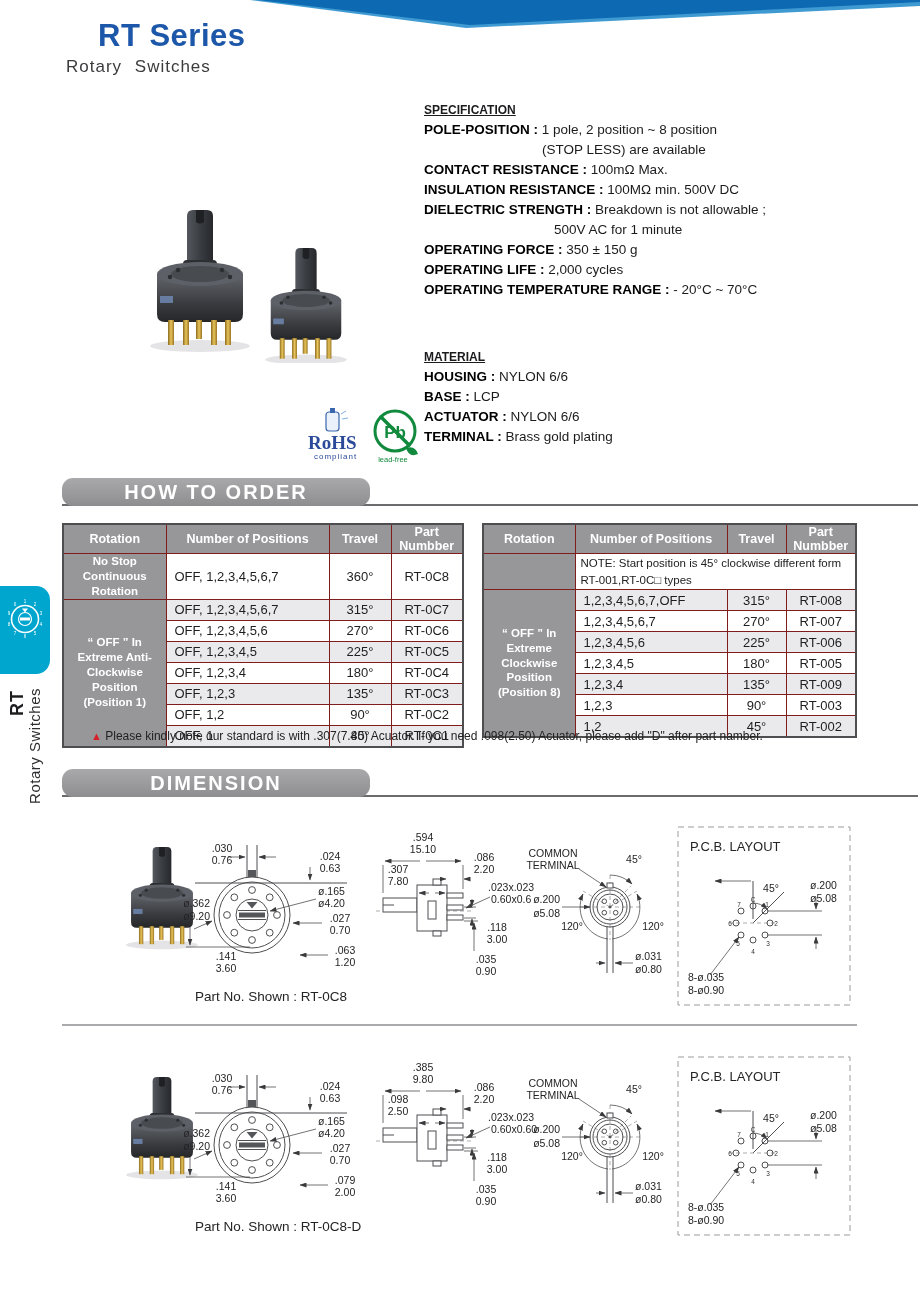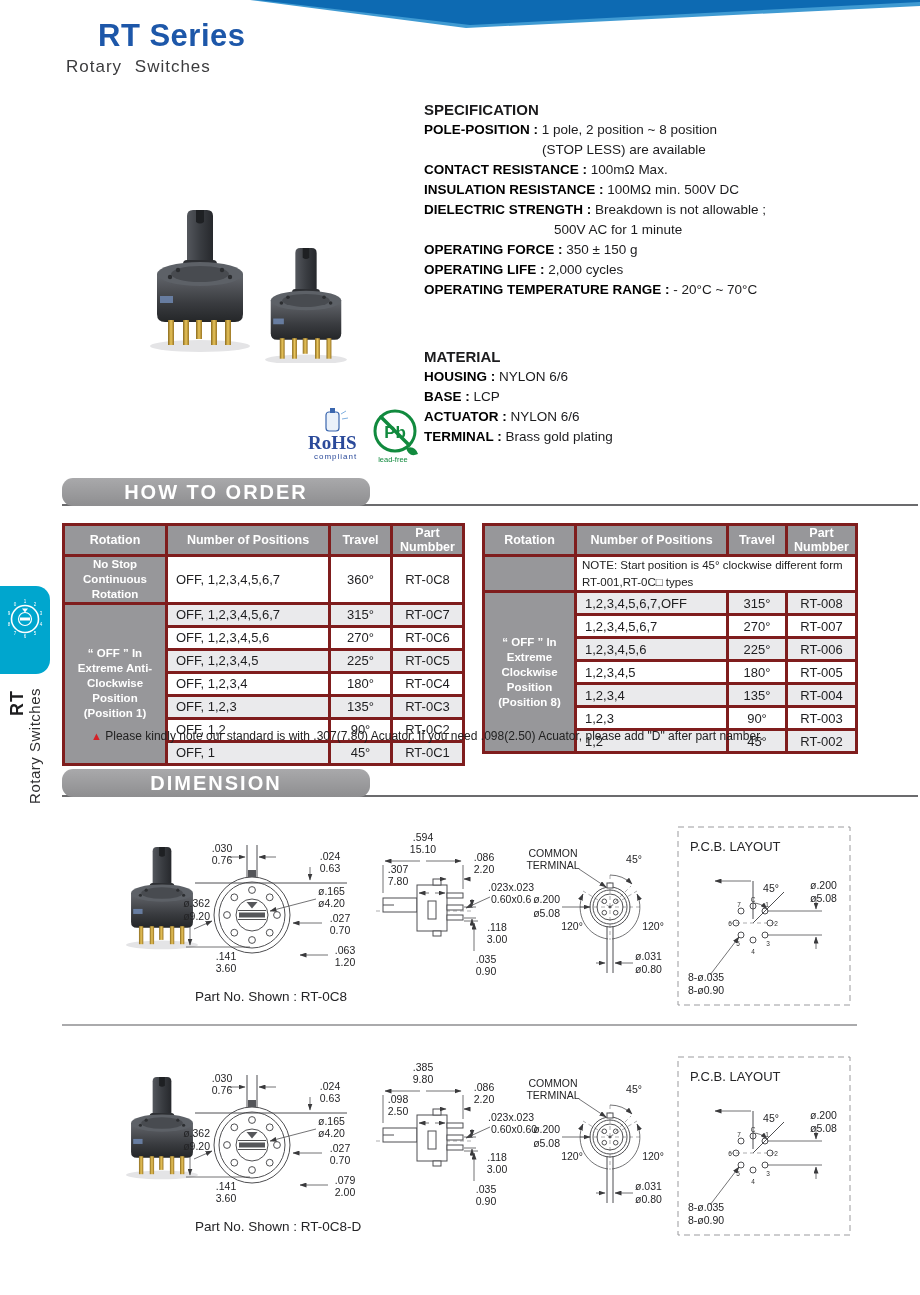--- a/index.html
+++ b/index.html
@@ -6,36 +6,36 @@
   body{width:920px;height:1295px;position:relative;background:#fff;overflow:hidden;
        font-family:"Liberation Sans", sans-serif;color:#1c1c1e;}
   .abs{position:absolute;}
 
   
   .title{position:absolute;left:62px;top:18px;font-size:31px;font-weight:bold;color:#1d57a9;letter-spacing:.5px;margin-left:36px;}
   .subtitle{position:absolute;left:66px;top:57px;font-size:17px;color:#3b3b3d;letter-spacing:1px;word-spacing:7px;}
 
   
   .textblock{position:absolute;left:424px;width:492px;font-size:13.5px;line-height:20px;color:#1b1b1d;}
-  .textblock .bt{font-size:15px;font-weight:bold;}
+  .textblock .bt{font-size:12px;font-weight:bold;text-decoration:underline;}
   .textblock b{color:#000000;}
   .cont1{padding-left:118px;}
   .cont2{padding-left:130px;}
 
   
   .banner{position:absolute;left:62px;width:308px;height:28px;border-radius:11px;
           background:linear-gradient(180deg,#a9a9ab,#8e8e90);
           color:#fff;font-weight:bold;font-size:20px;letter-spacing:2px;
           text-align:center;line-height:28px;z-index:2;}
   .banner-line{position:absolute;left:62px;width:856px;height:2px;background:#6b6b6d;z-index:1;}
 
   
   .order-table{position:absolute;border-collapse:collapse;table-layout:fixed;background:#fff;
                font-size:13px;color:#1e1e20;border:2px solid #4e4e50;}
-  .order-table td{border:3px solid #7f1d1d;padding:0 5px;height:20px;overflow:hidden;}
+  .order-table td{border:1px solid #7f1d1d;padding:0 5px;height:20px;overflow:hidden;}
   .order-table .th{background:#97979a;color:#fff;font-weight:bold;font-size:12.5px;text-align:center;height:21px;padding:0 2px;}
   .order-table .rot{background:#97979a;color:#fff;font-weight:bold;font-size:11.5px;text-align:center;line-height:1.3;padding:0 3px;}
   .order-table .pos{text-align:left;padding-left:8px;}
   .order-table .ctr{text-align:center;}
   .order-table tr.alt td.pos, .order-table tr.alt td.ctr{background:#eaeaec;}
   .order-table .note{font-size:11.5px;text-align:left;line-height:1.45;color:#222;}
 
   .footnote{position:absolute;left:63px;top:729px;font-size:12px;color:#222;margin-left:28px;}
   .footnote .tri{color:#d42127;font-size:11px;}
 
@@ -258,21 +258,21 @@
     <td class="ctr">RT-006</td>
   </tr>
   <tr>
     <td class="pos">1,2,3,4,5</td>
     <td class="ctr">180°</td>
     <td class="ctr">RT-005</td>
   </tr>
   <tr class="alt">
     <td class="pos">1,2,3,4</td>
     <td class="ctr">135°</td>
-    <td class="ctr">RT-004</td>
+    <td class="ctr">RT-009</td>
   </tr>
   <tr>
     <td class="pos">1,2,3</td>
     <td class="ctr">90°</td>
     <td class="ctr">RT-003</td>
   </tr>
   <tr class="alt">
     <td class="pos">1,2</td>
     <td class="ctr">45°</td>
     <td class="ctr">RT-002</td>

